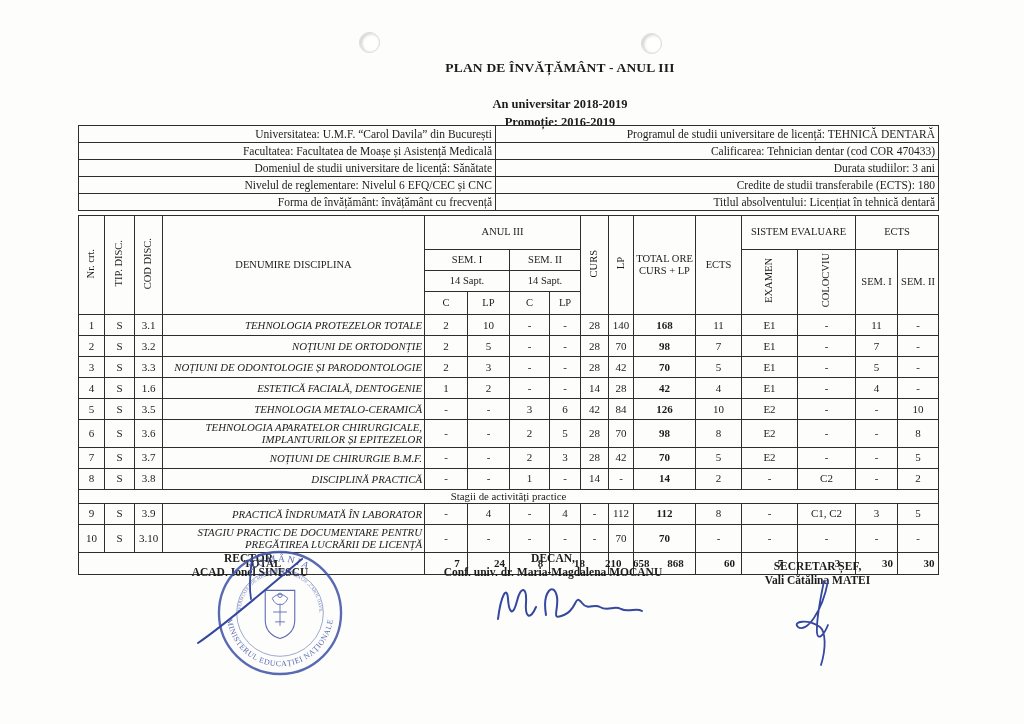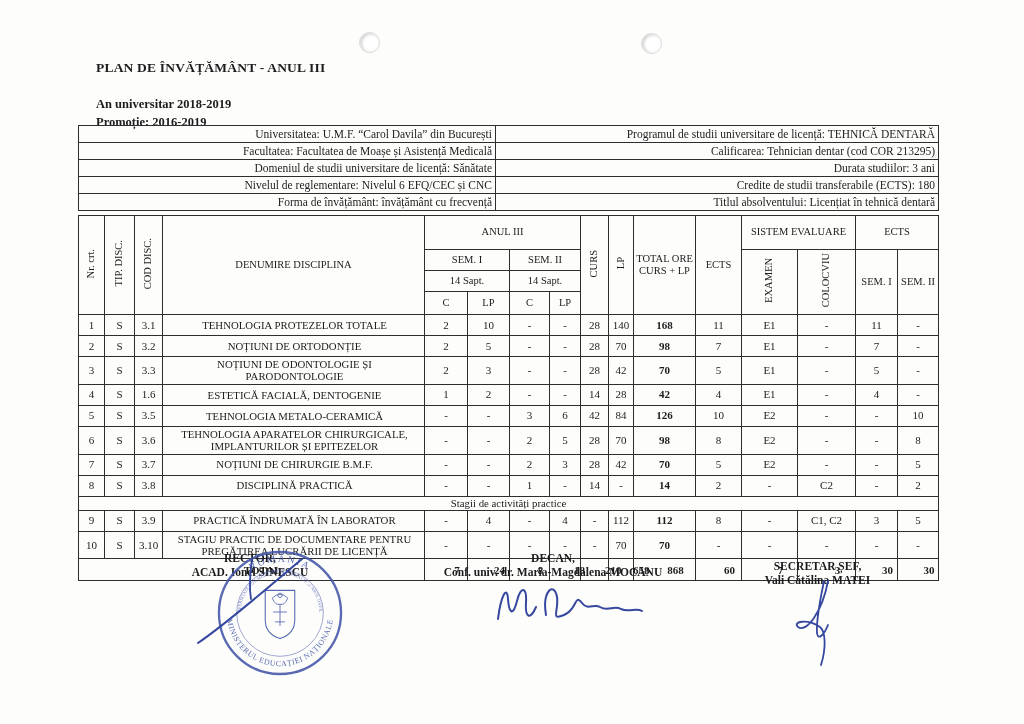--- a/index.html
+++ b/index.html
@@ -14,21 +14,21 @@
   .page { position:absolute; inset:0; background:#fdfdfc; }
 
   
   .hole {
     position:absolute; width:19px; height:19px; border-radius:50%;
     background:#fff; border:1px solid #d8d8d4;
     box-shadow:inset 2px 1px 3px rgba(0,0,0,0.18);
   }
 
   
-  .title-block { position:absolute; top:60px; left:0; right:0; text-align:left; padding-left:96px; }
+  .title-block { position:absolute; top:60px; left:0; right:0; text-align:center; padding-left:96px; }
   .title-block .t1 { font-size:13.5px; font-weight:bold; letter-spacing:0.2px; }
   .title-block .t2 { font-size:12.5px; font-weight:bold; margin-top:21px; }
   .title-block .t3 { font-size:12.5px; font-weight:bold; margin-top:3px; }
 
   
   table { border-collapse:collapse; }
   .info-table { position:absolute; left:78px; top:125px; width:860px; table-layout:fixed;text-align:right; }
   .info-table td {
     border:1px solid #2e2e2e; font-size:11.5px; height:15px;
     padding:0 3px 1px 4px; white-space:nowrap; overflow:hidden;
@@ -43,21 +43,21 @@
   .main-table thead th { font-size:10.5px; }
   .main-table .h1 th { height:31px;margin-left:20px; }
   .main-table .h2 th { height:18px; }
   .main-table .h3 th { height:18px; }
   .main-table .h4 th { height:20px; }
   .vtext {
     display:inline-block; writing-mode:vertical-rl; transform:rotate(180deg);
     white-space:nowrap; font-size:10.5px; line-height:1;
   }
   .main-table td { height:18px; font-size:11px; }
-  .main-table td.den { text-align:center; padding-left:4px; font-size:10.8px; }
+  .main-table td.den { text-align:right; padding-left:4px; font-size:10.8px;font-style:italic; }
   .main-table .bold { font-weight:bold; }
   .main-table tr.section-row td { height:13px; font-size:10.8px; padding:0; }
   .main-table tr.total-row td { font-weight:bold; height:19px;padding-left:24px; }
 
   
   .sig-block { position:absolute; text-align:center; font-size:11.5px; font-weight:bold; line-height:1.25; }
   .sig-rector   { left:130px; top:551px; width:240px; }
   .sig-decan    { left:428px; top:551px; width:250px; }
   .sig-secretar { left:700px; top:551px; width:235px;margin-top:8px; }
 
@@ -83,21 +83,21 @@
         <col style="width:417px">
         <col style="width:443px">
       </colgroup>
     <tbody>
       <tr>
         <td>Universitatea: U.M.F. “Carol Davila” din București</td>
         <td>Programul de studii universitare de licență: TEHNICĂ DENTARĂ</td>
       </tr>
       <tr>
         <td>Facultatea: Facultatea de Moașe și Asistență Medicală</td>
-        <td>Calificarea: Tehnician dentar (cod COR 213295)</td>
+        <td>Calificarea: Tehnician dentar (cod COR 470433)</td>
       </tr>
       <tr>
         <td>Domeniul de studii universitare de licență: Sănătate</td>
         <td>Durata studiilor: 3 ani</td>
       </tr>
       <tr>
         <td>Nivelul de reglementare: Nivelul 6 EFQ/CEC și CNC</td>
         <td>Credite de studii transferabile (ECTS): 180</td>
       </tr>
       <tr>

